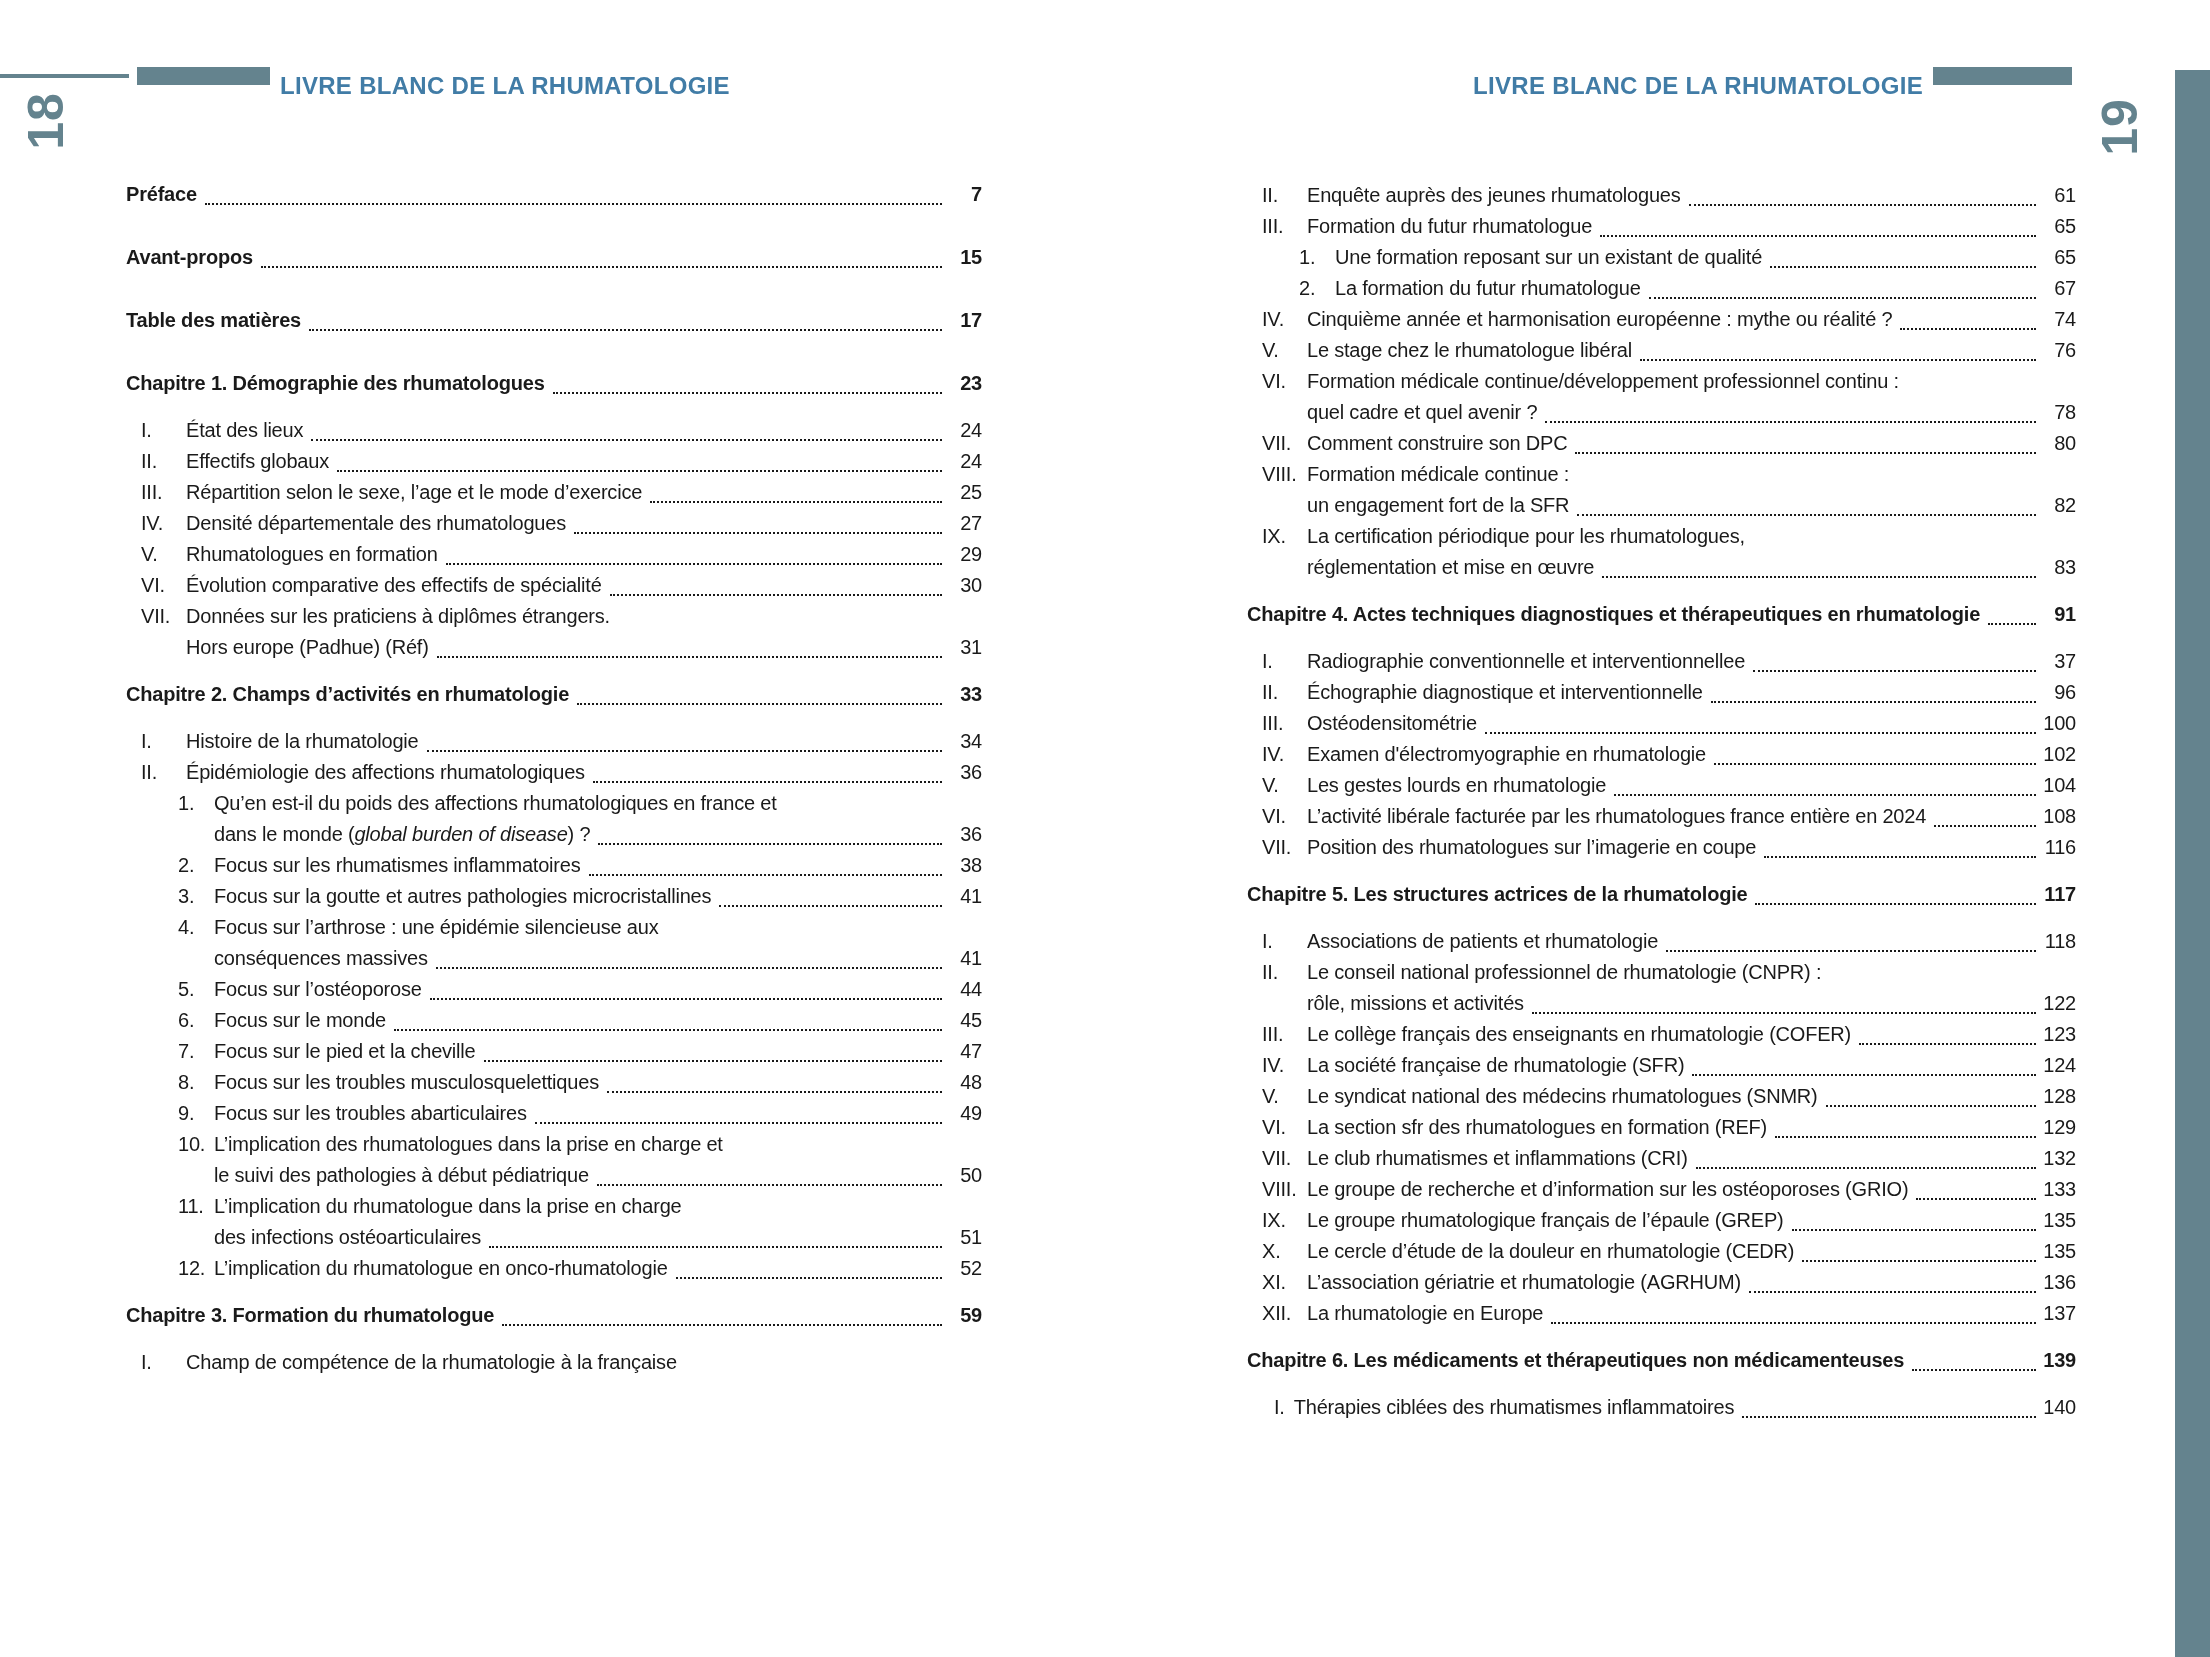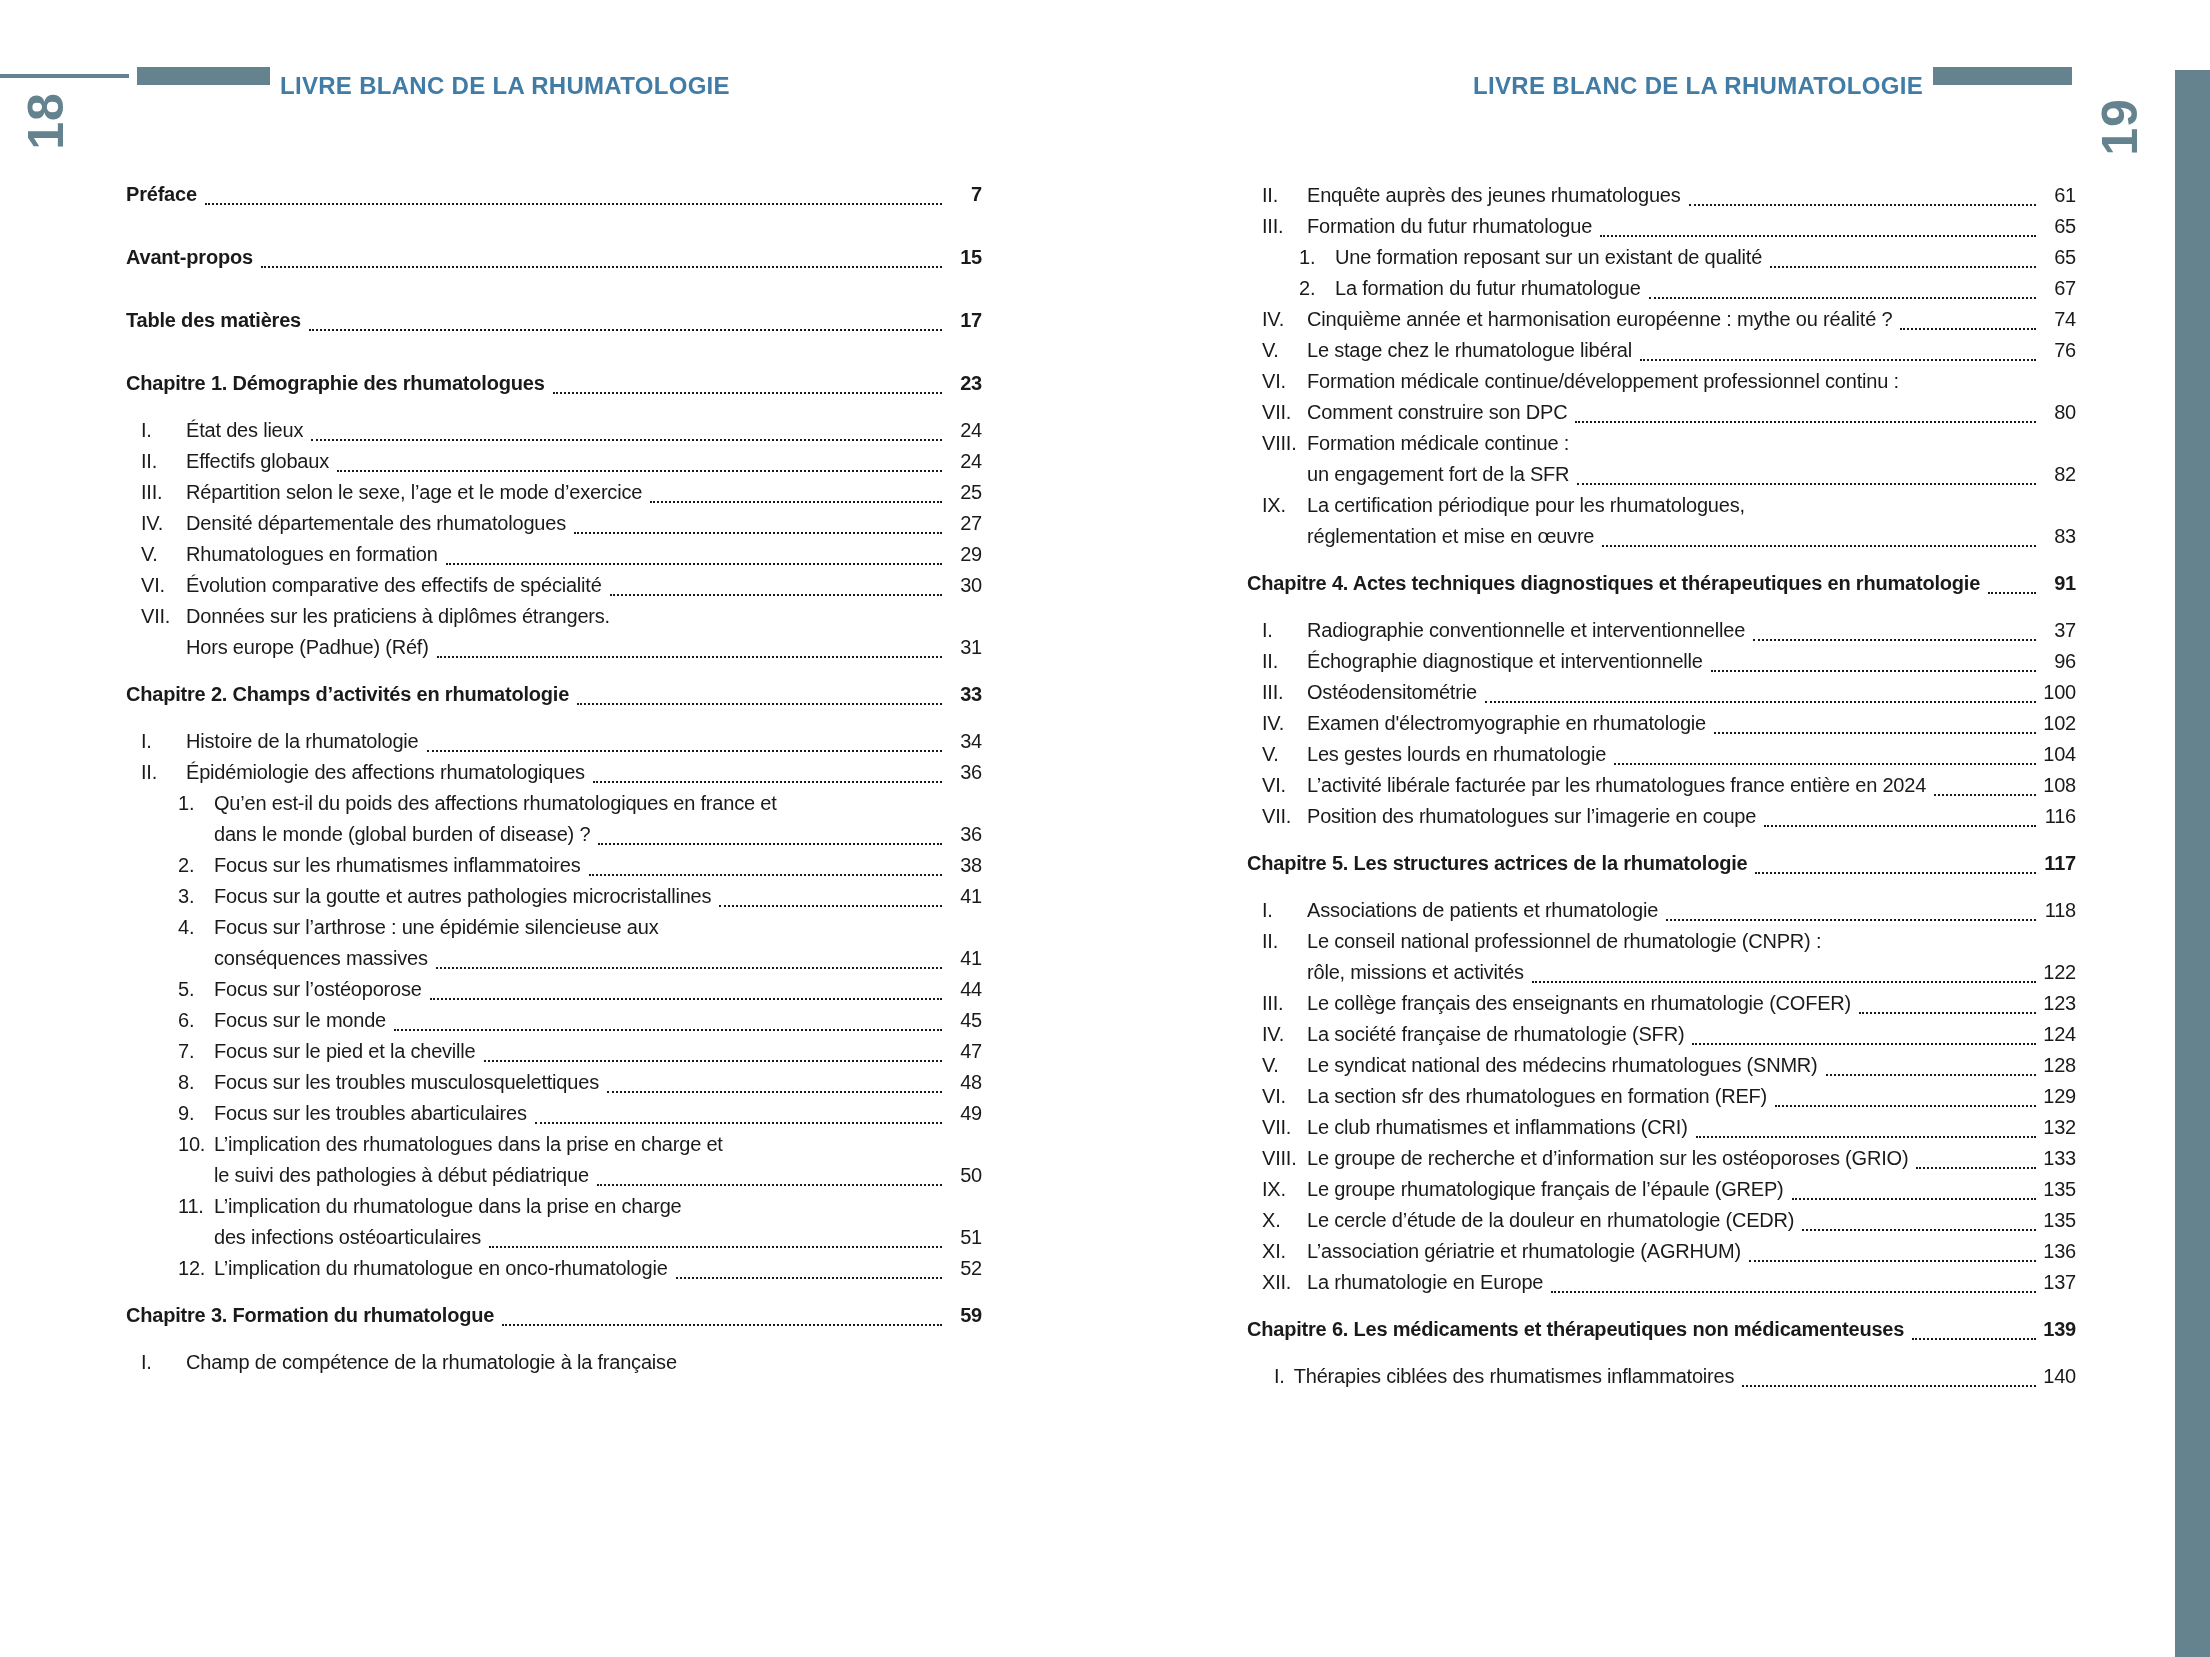--- a/index.html
+++ b/index.html
@@ -41,21 +41,21 @@
   .entry.front,.entry.chapter{font-weight:bold;margin-top:16px;margin-bottom:16px;}
   .toc > .entry:first-child{margin-top:0;}
   .line{display:flex;align-items:baseline;}
   .entry.item .line{padding-left:15px;}
   .entry.subitem .line{padding-left:52px;}
   .entry.item_inline .line{padding-left:27px;}
   .num{flex:0 0 45px;}
   .entry.subitem .num{flex:0 0 36px;}
   .entry.item_inline .num{flex:0 0 auto;margin-right:9px;}
   .txt{white-space:nowrap;}
-  .txt .it{}
+  .txt .it{font-style:italic;}
   .leader{
     flex:1 1 auto;min-width:10px;align-self:flex-end;
     margin:0 6px 5px 8px;border-bottom:2.5px dotted #191919;
   }
   .pg{flex:0 0 auto;min-width:34px;text-align:right;}
 </style>
 </head>
 <body>
 
 <div class="rule-left"></div>
@@ -357,20 +357,26 @@
         <span class="txt"><span>Le stage chez le rhumatologue libéral</span></span>
         <span class="leader"></span>
         <span class="pg">76</span>
       </div>
     </div>
     <div class="entry item">
       <div class="line">
         <span class="num">VI.</span>
         <span class="txt"><span>Formation médicale continue/développement professionnel continu :</span></span>
       </div>
+      <div class="line">
+        <span class="num"></span>
+        <span class="txt"><span>quel cadre et quel avenir ?</span></span>
+        <span class="leader"></span>
+        <span class="pg">78</span>
+      </div>
     </div>
     <div class="entry item">
       <div class="line">
         <span class="num">VII.</span>
         <span class="txt"><span>Comment construire son DPC</span></span>
         <span class="leader"></span>
         <span class="pg">80</span>
       </div>
     </div>
     <div class="entry item">

